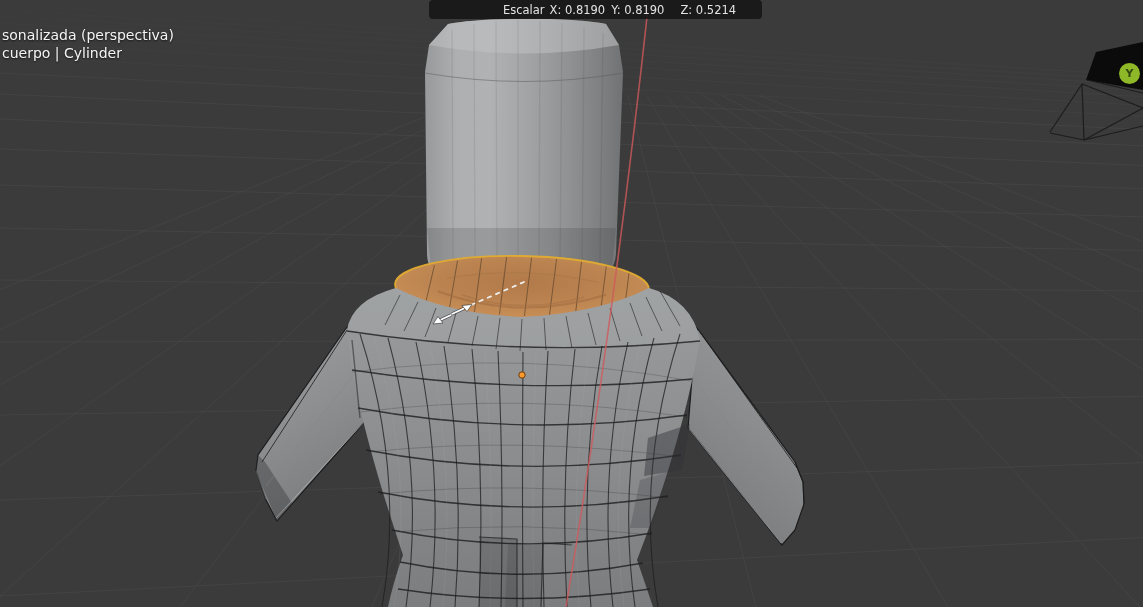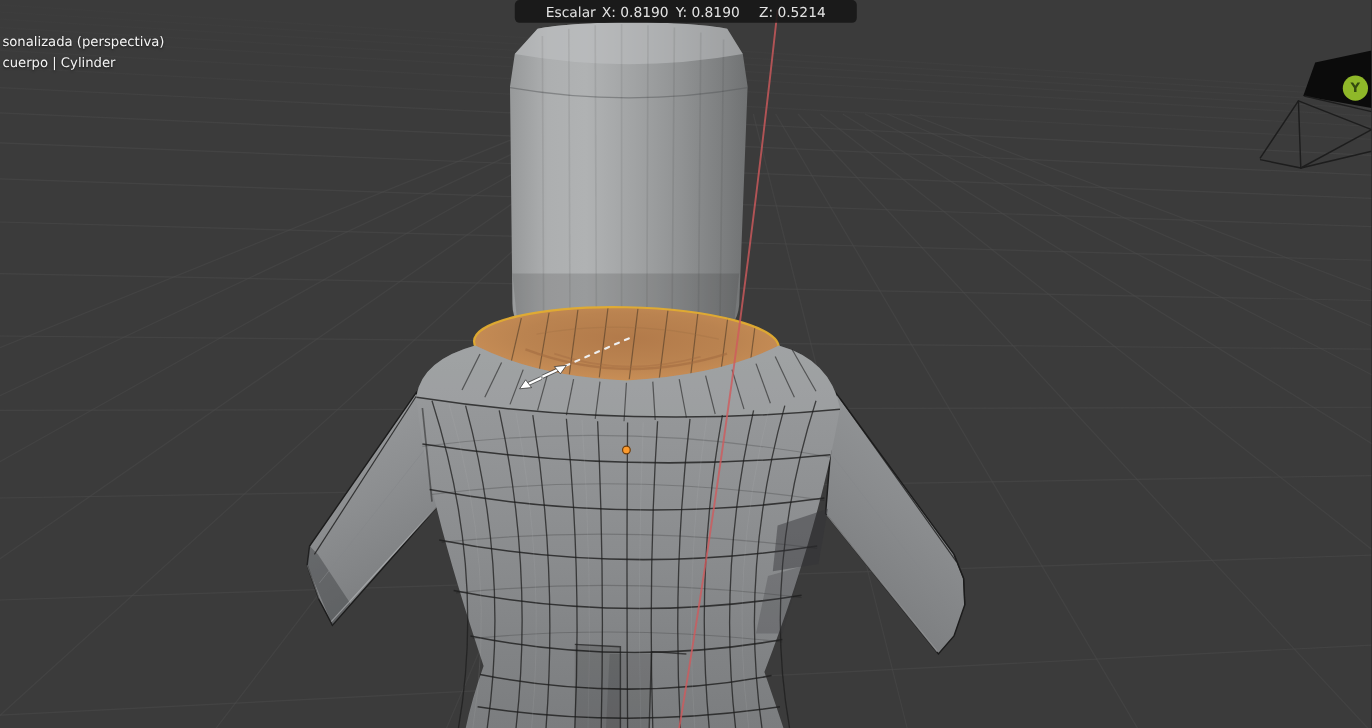--- a/index.html
+++ b/index.html
@@ -1,27 +1,27 @@
 <!DOCTYPE html>
 <html><head>
 <meta charset="utf-8">
 <style>
   html,body{margin:0;padding:0;background:#222;}
   .stage{position:relative;width:1143px;height:607px;overflow:hidden;
          background:#3b3b3b;font-family:"DejaVu Sans",sans-serif;}
   .stage svg{position:absolute;left:0;top:0;display:block;}
   .transform-header{position:absolute;left:429px;top:0;width:285px;height:19px;
     background:rgba(22,22,22,.88);border-radius:4px;display:flex;align-items:center;
-    justify-content:center;color:#e3e3e3;font-size:11.5px;white-space:nowrap;}
+    justify-content:center;color:#e3e3e3;font-size:11.5px;white-space:nowrap;padding-left:48px;}
   .transform-header span{display:inline-block;}
   .transform-header .tool{margin-right:5px;}
   .transform-header .vx{margin-right:6px;}
   .transform-header .vy{margin-right:16px;}
   .view-labels{position:absolute;left:2px;top:26px;color:rgba(255,255,255,.95);
-    font-size:11px;line-height:18px;text-shadow:0 1px 2px rgba(0,0,0,.65);white-space:nowrap;}
+    font-size:14px;line-height:18px;text-shadow:0 1px 2px rgba(0,0,0,.65);white-space:nowrap;}
   .gizmo-y{position:absolute;left:1119px;top:63px;width:21px;height:21px;border-radius:50%;
     background:#8fb829;color:#33490f;font-size:11px;font-weight:bold;display:flex;
     align-items:center;justify-content:center;cursor:pointer;}
 </style>
 </head>
 <body>
 
 <div class="stage">
 
 <svg width="1143" height="607" viewBox="0 0 1143 607">

